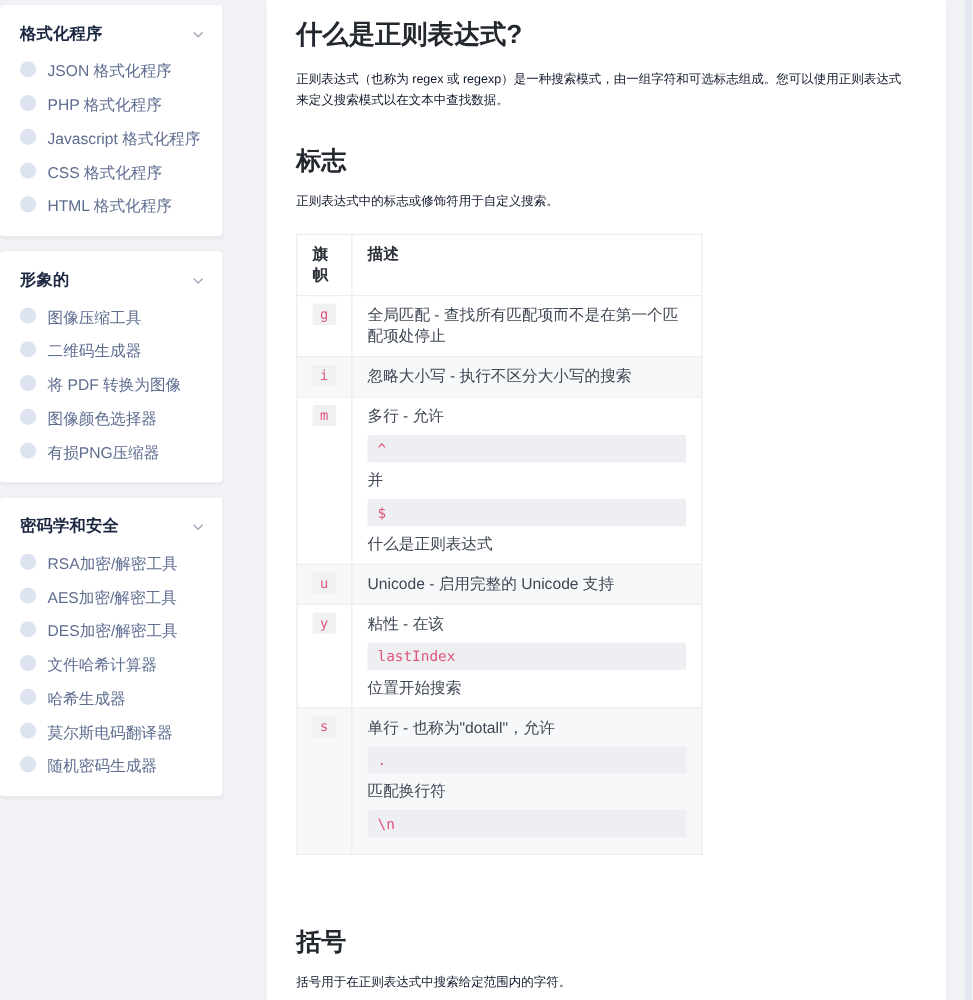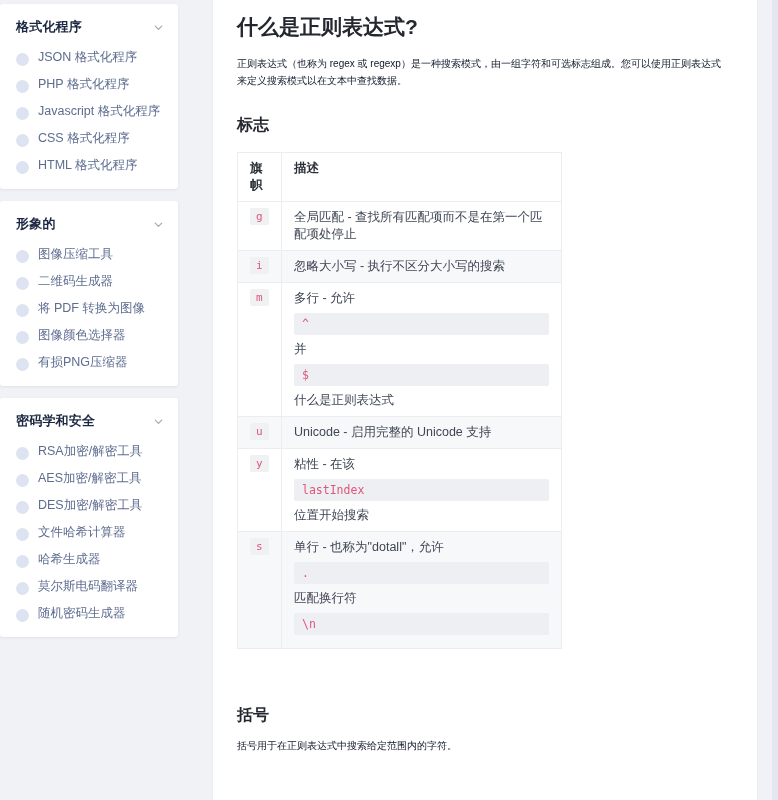--- a/index.html
+++ b/index.html
@@ -16,33 +16,33 @@
   .sidebar { width:178px; flex-shrink:0; padding-top:4px; }
   .side-card {
     background:#fff; border-radius:3px;
     padding:14px 14px 10px 16px; margin-bottom:12px;
     box-shadow:0 1px 3px rgba(30,40,70,.08);
   }
   .side-head { display:flex; justify-content:space-between; align-items:center; margin-bottom:8px; cursor:pointer; }
   .side-title { font-size:13px; font-weight:bold; color:#1c2742; letter-spacing:.2px; }
   .chev { display:flex; align-items:center; }
   .side-list { list-style:none; }
-  .side-item { display:flex; align-items:flex-end; gap:9px; padding:5px 0; cursor:pointer; }
+  .side-item { display:flex; align-items:flex-start; gap:9px; padding:5px 0; cursor:pointer; }
   .side-item .dot { width:13px; height:13px; border-radius:50%; background:#dde3f0; flex-shrink:0; }
   .side-label { font-size:12.5px; color:#5e6c90; white-space:nowrap; }
 
   
   .content-card {
     width:544px; margin-left:35px; min-height:800px;
     background:#fff; box-shadow:0 1px 3px rgba(30,40,70,.05);
     padding:13px 28px 40px 24px;
   }
   h1.page-title { font-size:21px; font-weight:bold; color:#23272e; margin:0 0 15px; }
   .content-card p { font-size:10px; line-height:1.65; color:#0f172a; margin:0 0 16px; }
-  h2.sec-heading { font-size:16px; font-weight:bold; color:#23272e; margin:26px 0 12px; }
+  h2.sec-heading { font-size:20px; font-weight:bold; color:#23272e; margin:26px 0 12px; }
   h2.brackets-heading { margin-top:56px; }
 
   
   table.doc-table { border-collapse:collapse; font-size:12.5px; color:#3f4654; margin-top:16px; }
   table.flags-table { width:325px; }
   .doc-table th, .doc-table td {
     border:1px solid #ebedf0; text-align:left; vertical-align:top;
     padding:7px 12px;
   }
   .doc-table th { font-weight:bold; color:#2b3038; font-size:12.5px; background:#fff; }
@@ -177,20 +177,21 @@
           </li>
         </ul>
       </section>
     </aside>
 
   <main class="content-card">
     <h1 class="page-title">什么是正则表达式?</h1>
     <p>正则表达式（也称为 regex 或 regexp）是一种搜索模式，由一组字符和可选标志组成。您可以使用正则表达式来定义搜索模式以在文本中查找数据。</p>
 
     <h2 class="sec-heading">标志</h2>
+    <p>正则表达式中的标志或修饰符用于自定义搜索。</p>
     <table class="doc-table flags-table" id="flags-table">
         <thead>
           <tr>
             <th class="col-expr">旗帜</th>
             <th class="col-desc">描述</th>
           </tr>
         </thead>
         <tbody>
           <tr>
             <td class="col-expr"><code class="chip">g</code></td>

